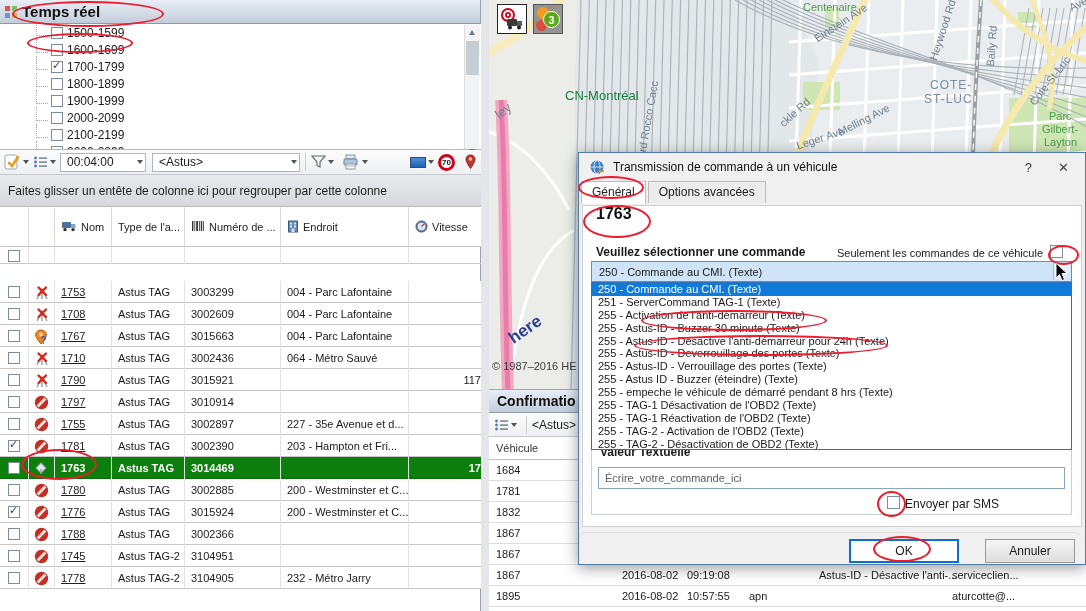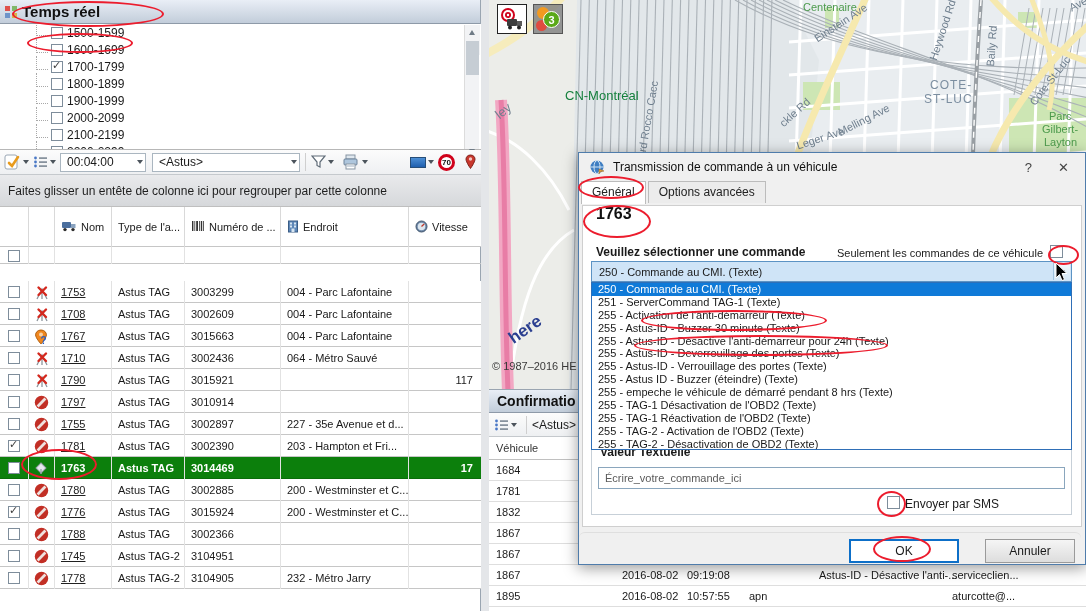--- a/index.html
+++ b/index.html
@@ -37,21 +37,21 @@
   .grid-tpl { display:grid; grid-template-columns:28px 26px 57px 73px 96px 128px 1fr; }
   #gheads { position:absolute; left:0; top:207px; width:481px; height:40px; background:#fff; border-bottom:1px solid #c6c6c6; }
   .gh { display:flex; align-items:center; gap:4px; padding-left:6px; border-left:1px solid #d9d9d9; height:40px; font-size:11px; color:#222; overflow:hidden; white-space:nowrap; }
   #filterrow { position:absolute; left:0; top:247px; width:481px; height:17px; border-bottom:1px solid #c6c6c6; }
   #grows { position:absolute; left:0; top:264px; width:481px; bottom:0;margin-top:17px; }
   .grow { height:22px; border-bottom:1px solid #c6c6c6; background:#fff; align-items:center; }
   .gcell { height:22px; display:flex; align-items:center; padding-left:6px; overflow:hidden; white-space:nowrap; border-left:1px solid #e2e2e2; }
   .gcell.first { border-left:none; justify-content:center; padding-left:0; }
   .gcell.icn { justify-content:center; padding-left:0; }
   .gcell.num { }
-  .gcell.vit { justify-content:flex-end; padding-right:8px; }
+  .gcell.vit { justify-content:flex-end; padding-right:0; }
   .namelink { text-decoration:underline; color:#202020; }
   .grow.sel { background:#0c7f0c; color:#fff; font-weight:bold; border-bottom:1px solid #0a6d0a; }
   .grow.sel .namelink { color:#fff; text-decoration:none; }
   .rico { width:16px; height:15px; }
 
   
   #gap { position:absolute; left:481px; top:0; width:8px; height:611px; background:#e4e6e9; }
   #map { position:absolute; left:489px; top:0; width:597px; height:389px; background:#e9edf0; overflow:hidden; }
   .maplabel { position:absolute; white-space:nowrap; color:#6f7f8e; pointer-events:none; }
   .mapbtn { position:absolute; width:30px; height:30px; border:1px solid #222; background:#fff; display:flex; align-items:center; justify-content:center; }

